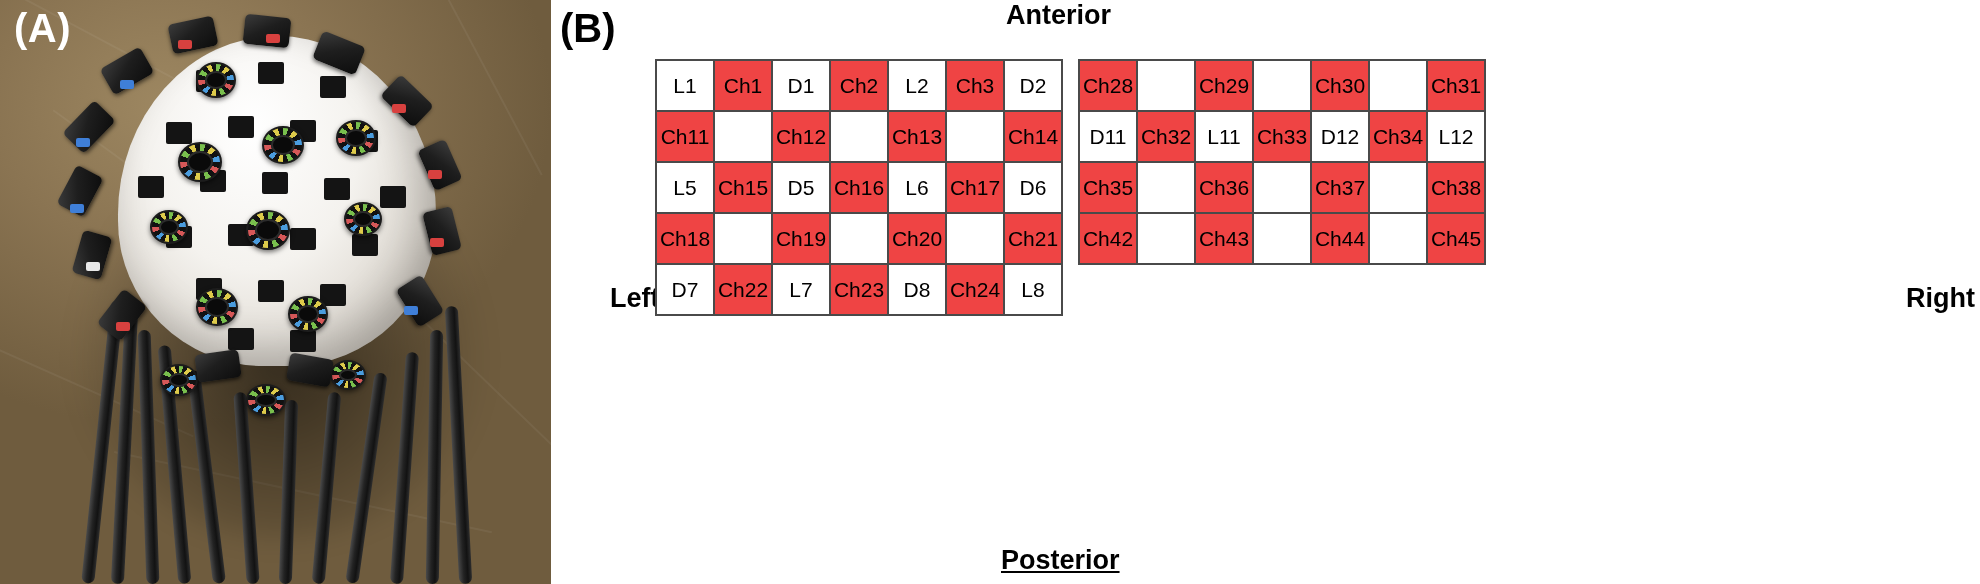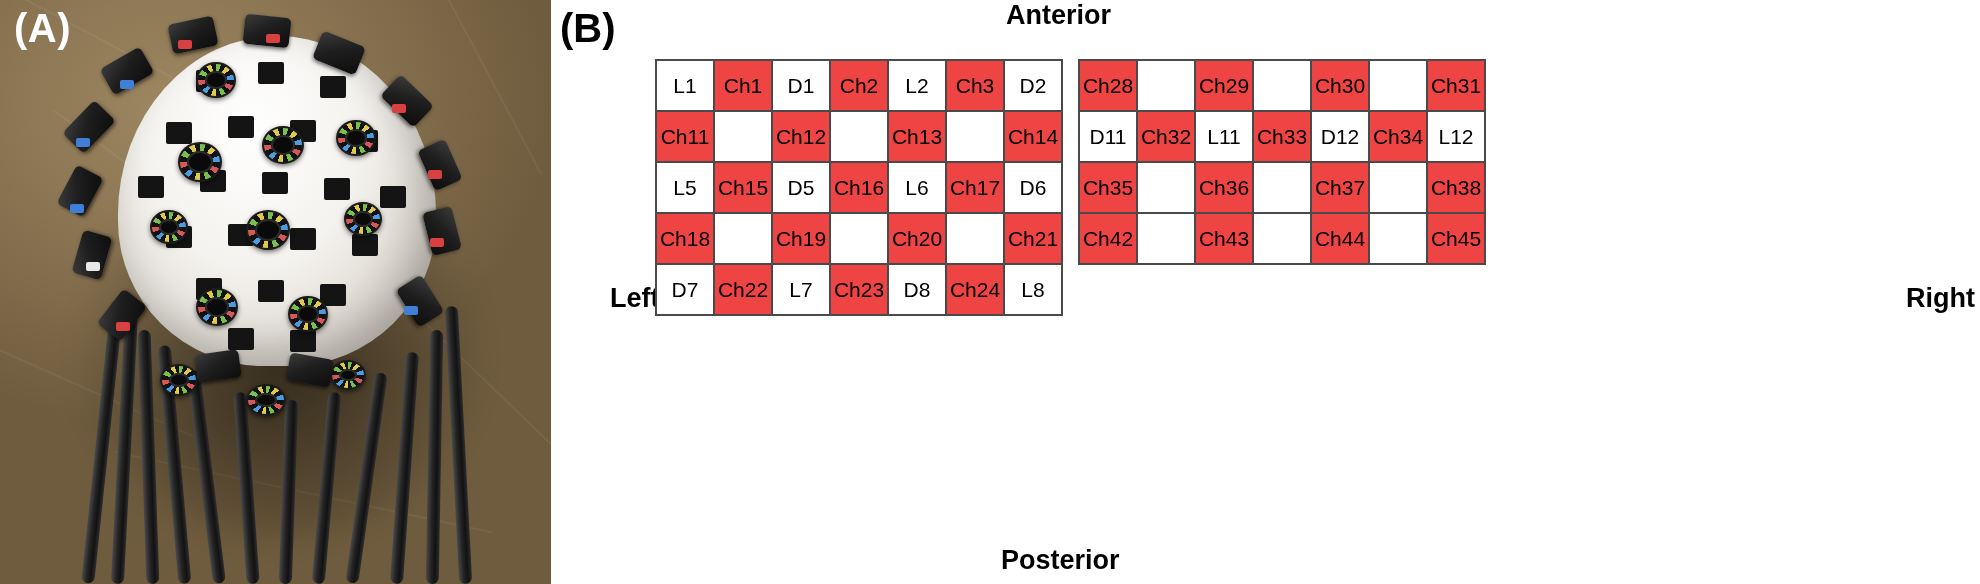--- a/index.html
+++ b/index.html
@@ -150,21 +150,21 @@
     font-weight: bold;
   }
   .dir-label {
     position: absolute;
     font-size: 27px;
     font-weight: bold;
     color: #000000;
     white-space: nowrap;
   }
   #dir-anterior  { left: 455px; top: 0; }
-  #dir-posterior { left: 450px; top: 545px; }
+  #dir-posterior { left: 450px; top: 545px; text-decoration: underline; }
   #dir-left      { left: 48px;  top: 283px; margin-left: 11px; }
   #dir-right     { left: 1355px; top: 283px; }
 
   .grid {
     position: absolute;
     top: 59px;
     border-collapse: collapse;
     table-layout: fixed;
   }
   #grid-left  { left: 104px; }

